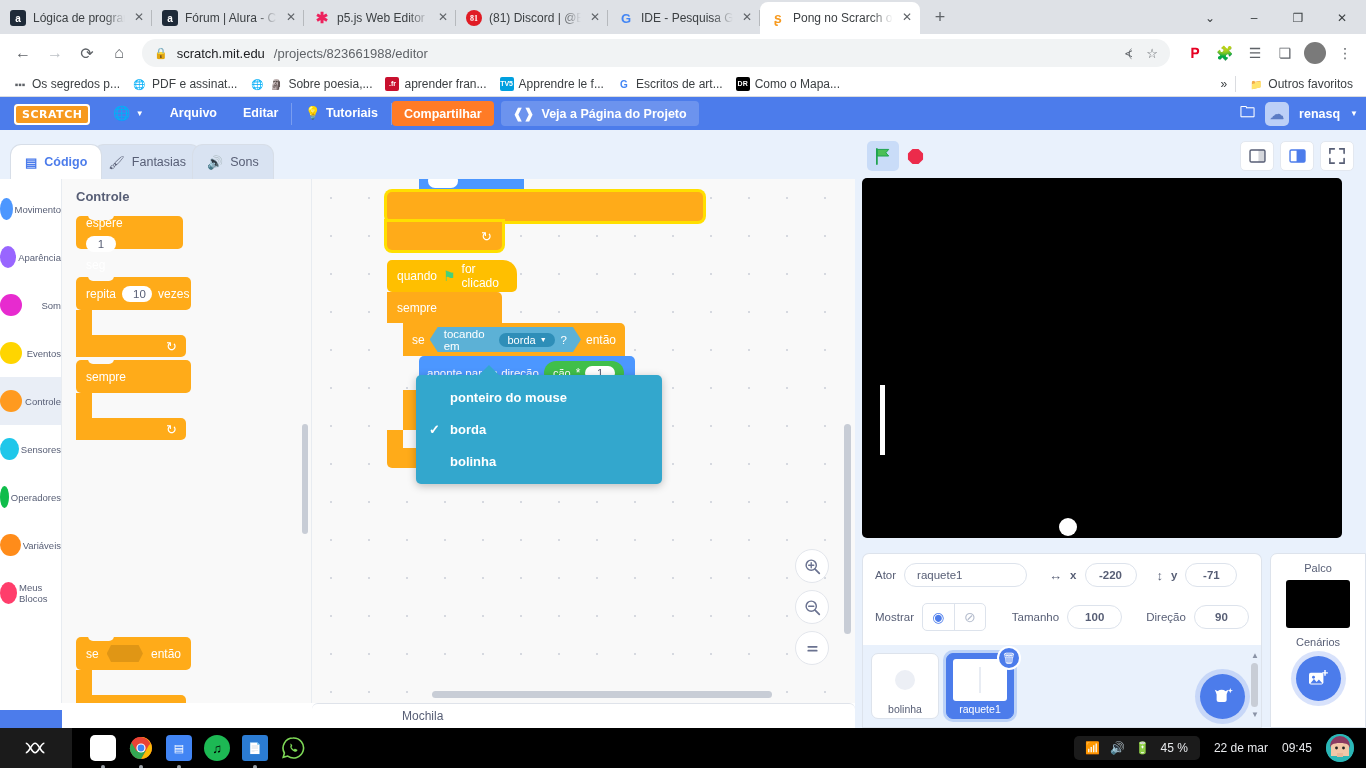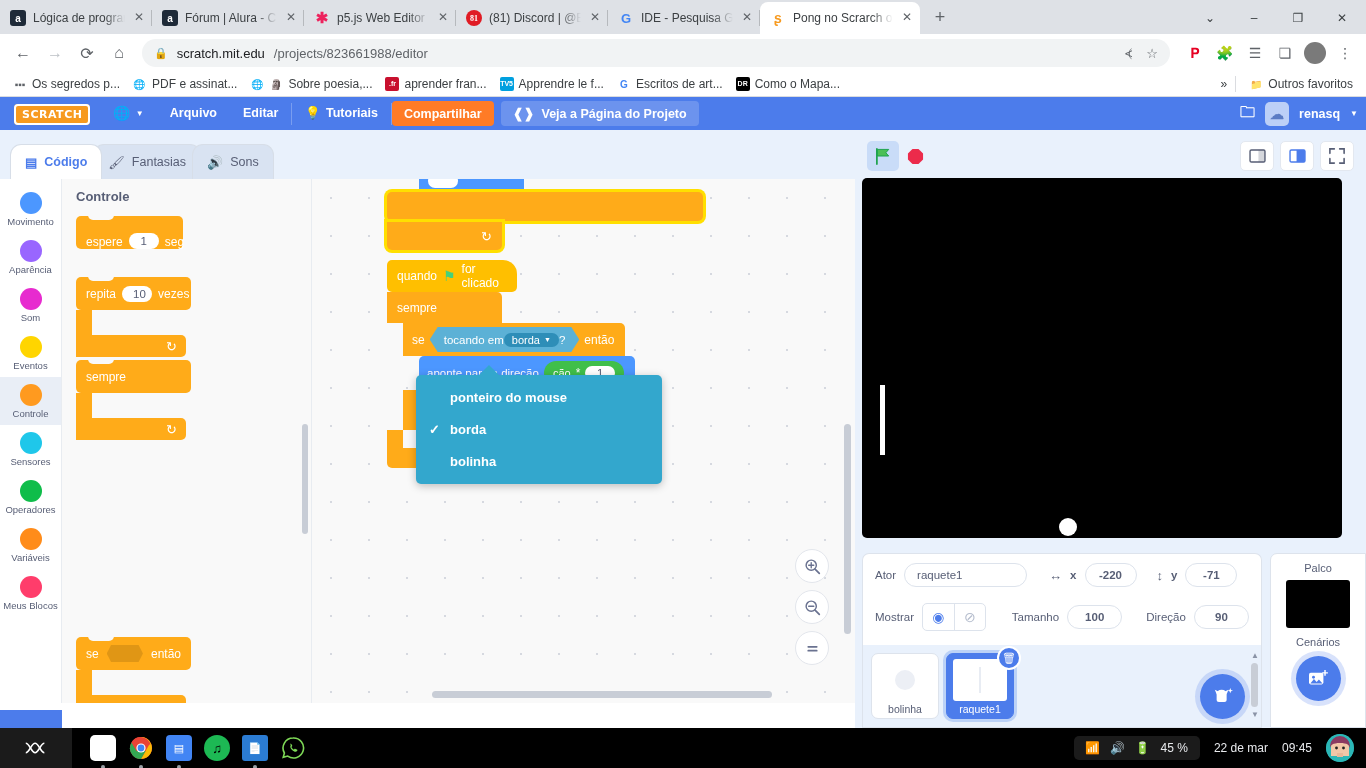--- a/index.html
+++ b/index.html
@@ -126,22 +126,22 @@
     color: #575e75; background: #d9e3f2; margin-right: -9px;
     border: 1px solid #d7dee8; border-bottom: none; }
   .etab.active { background: #fff; color: #4c7ceb; font-weight: bold; z-index: 3; position: relative; }
   .etab .i { font-size: 13px; }
 
   
   .cat-rail {
     position: absolute; left: 0; top: 179px; width: 62px; height: 524px;
     background: #fff; border-right: 1px solid #e8ecf1; padding-top: 6px;
   }
-  .cat { height: 48px; display: flex; flex-direction: column; align-items: center;
-    justify-content: center; gap: 2px; font-size: 9.5px; color: #575e75; }
+  .cat { height: 48px; display: flex; align-items: center;
+    justify-content: space-between; gap: 2px; font-size: 9.5px; color: #575e75; }
   .cat.sel { background: #e9eef6; }
   .cat .dot { width: 22px; height: 22px; border-radius: 50%; }
   .addext {
     position: absolute; left: 0; bottom: 0; width: 62px; height: 58px;
     background: #4c7ceb; display: flex; align-items: center; justify-content: center;
     color: #fff; font-size: 19px;
   }
 
   
   .palette {
@@ -507,21 +507,21 @@
       <rect x="9" y="3" width="8" height="4" rx="1.4" fill="#fff"></rect>
       <rect x="1" y="11" width="5" height="4" rx="1.4" fill="#fff"></rect>
       <rect x="7" y="11" width="10" height="4" rx="1.4" fill="#fff"></rect>
       <path d="M19 0h2v3h3v2h-3v3h-2V5h-3V3h3z" fill="#fff"></path>
     </svg>
   </div>
 
   <div class="palette">
     <div class="pal-title">Controle</div>
 
-    <div class="blk ctl notch-top" style="left:14px; top:37px; width:107px; height:33px; border-radius:5px; display:flex; align-items:flex-end; gap:6px; padding:0 10px;">
+    <div class="blk ctl notch-top" style="left:14px; top:37px; width:107px; height:33px; border-radius:5px; display:flex; align-items:flex-start; gap:6px; padding:0 10px;flex-direction:column;">
       <span>espere</span>
       <span class="oval">1</span>
       <span>seg</span>
     </div>
 
     <div style="position:absolute;left:14px;top:98px;">
       <div class="blk ctl notch-top" style="position:relative; width:115px; height:33px; border-radius:5px; display:flex; align-items:center; gap:6px; padding:0 10px;">
         <span>repita</span>
         <span class="oval">10</span>
         <span>vezes</span>
@@ -576,21 +576,21 @@
       </div>
 
       <div class="wblk b-ctl" style="position:relative;width:115px;height:31px;border-radius:0 5px 0 0;display:flex;align-items:center;padding:0 10px;">
         <span>sempre</span>
       </div>
 
       <div style="position:relative;left:16px;">
         <div class="wblk b-ctl" style="position:relative;width:222px;height:33px;border-radius:0 5px 0 0;display:flex;align-items:center;gap:5px;padding:0 9px;">
           <span>se</span>
 
-          <span class="wblk b-sen" style="position:relative;display:inline-flex;align-items:center;gap:0;height:25px;padding:0 14px;
+          <span class="wblk b-sen" style="position:relative;display:inline-flex;align-items:center;gap:6px;height:25px;padding:0 14px;
                        clip-path:polygon(8px 0,calc(100% - 8px) 0,100% 50%,calc(100% - 8px) 100%,8px 100%,0 50%);">
             <span style="font-size:11.5px">tocando em</span>
             <span style="background:#2e8eb8;border-radius:999px;padding:1px 8px;font-size:11px;display:inline-flex;align-items:center;gap:4px;">
               <span>borda</span>
               <span style="font-size:7px">▼</span>
             </span>
             <span style="font-size:11.5px">?</span>
           </span>
           <span>então</span>
         </div>
@@ -646,20 +646,23 @@
     </div>
     <div class="dd-item">
       <span class="dd-check">✓</span>
       <span>borda</span>
     </div>
     <div class="dd-item">
       <span>bolinha</span>
     </div>
   </div>
 
+  <div class="backpack">
+    <span>Mochila</span>
+  </div>
 
   <div class="stage-wrap">
     <div class="stage-header">
       <div class="ctrl-btn on">
         <svg width="19" height="17" viewBox="0 0 20 18">
           <path d="M3 1v16" stroke="#1aa14b" stroke-width="1.8" fill="none" stroke-linecap="round"></path>
           <path d="M3.5 1.5h12l-3 3.5 3 3.5h-12z" fill="#4cbf56" stroke="#1aa14b" stroke-width="1"></path>
         </svg>
       </div>
       <div class="ctrl-btn">

